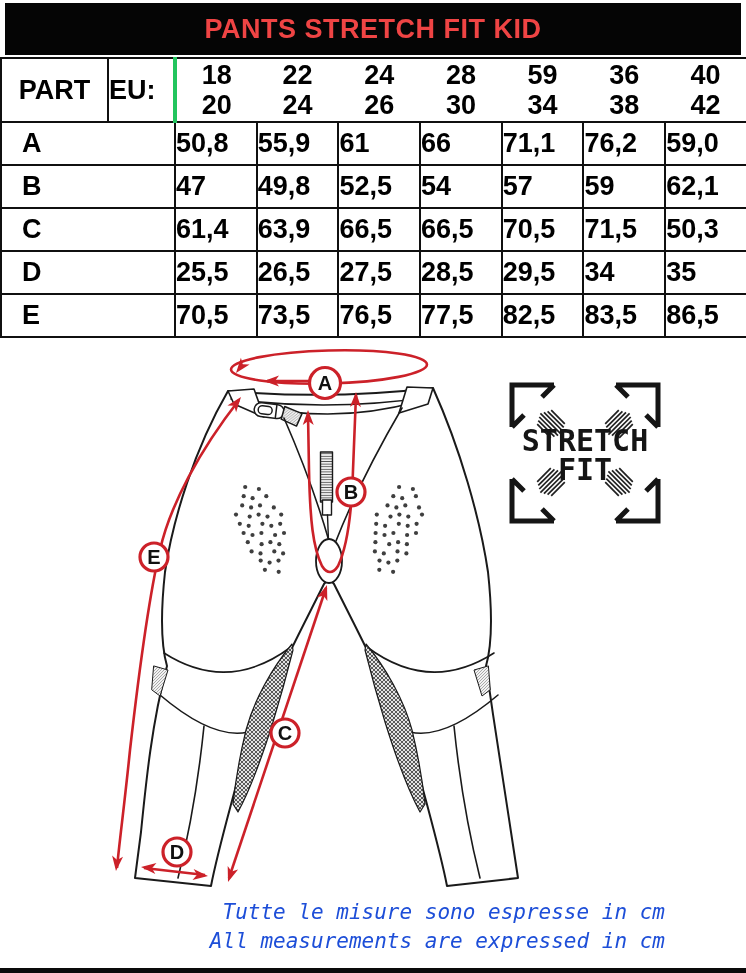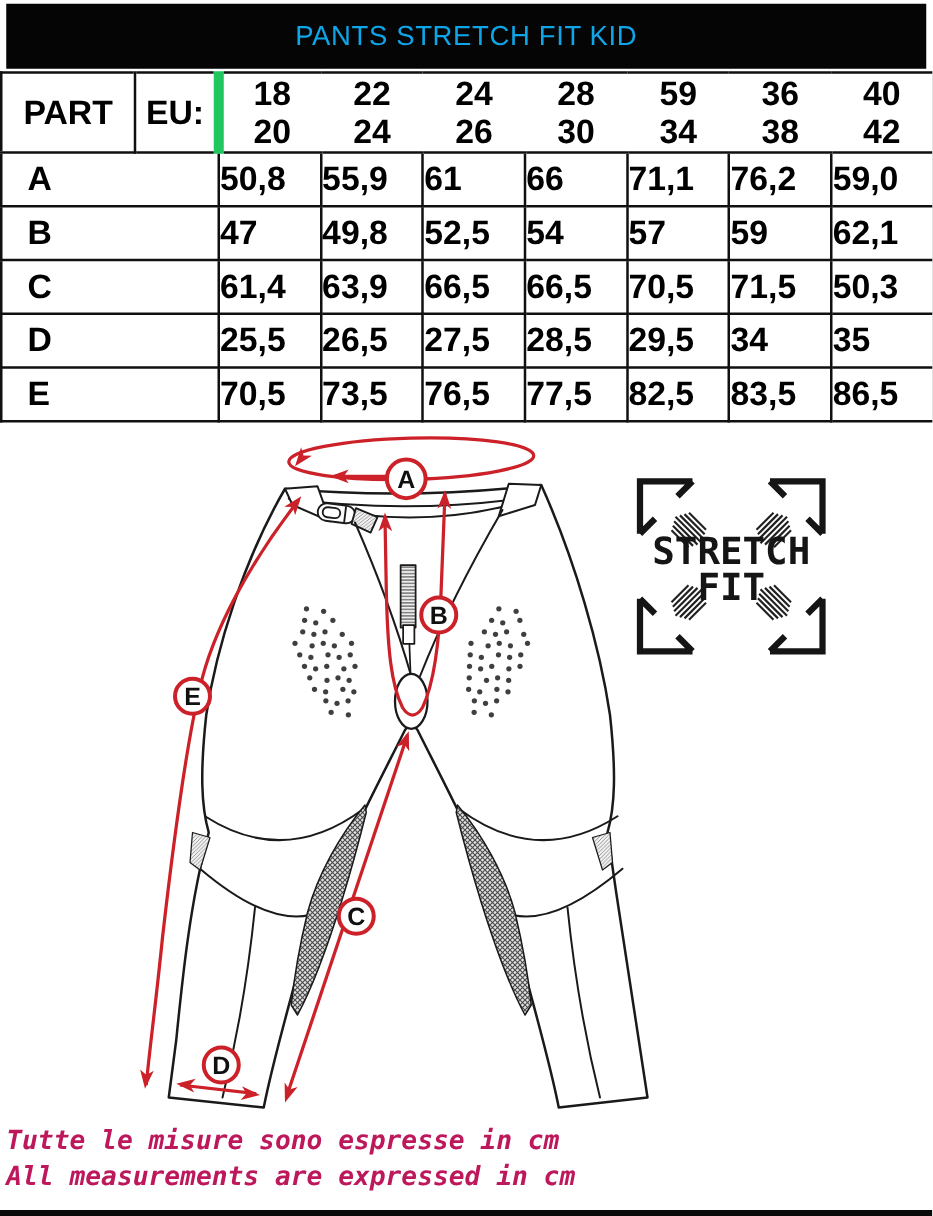--- a/index.html
+++ b/index.html
@@ -1,39 +1,39 @@
 <!DOCTYPE html>
 <html><head>
 <meta charset="utf-8">
 <style>
   html,body{margin:0;padding:0;background:#ffffff;}
   .page{position:relative;width:746px;height:973px;background:#ffffff;overflow:hidden;
         font-family:"Liberation Sans",sans-serif;color:#101010;}
   
   .title-bar{position:absolute;top:3px;left:5px;right:5px;height:52px;background:#050505;
              display:flex;align-items:center;justify-content:center;}
-  .title-bar span{color:#0ea5e9;font-size:22px;font-weight:normal;letter-spacing:.5px;}
+  .title-bar span{color:#ef4444;font-size:27px;font-weight:bold;letter-spacing:.5px;}
   
   table.size-table{position:absolute;top:57px;left:0;width:746px;border-collapse:collapse;
                    table-layout:fixed;border:2px solid #101010;}
   .size-table th,.size-table td{font-size:27px;font-weight:bold;color:#000000;padding:0;}
   .size-table thead th{height:62px;border-bottom:2px solid #101010;vertical-align:middle;}
   .size-table thead th.part-h{text-align:center;border-right:2px solid #101010;}
-  .size-table thead th.eu-h{text-align:center;border-right:8px solid #22c55e;}
+  .size-table thead th.eu-h{text-align:left;border-right:4px solid #22c55e;}
   .size-table thead th.size-h{line-height:30px;}
   .size-table tbody td{height:41px;border:2px solid #101010;}
   .size-table tbody td.part-cell{text-align:left;padding-left:20px;}
   
   .diagram{position:absolute;top:336px;left:0;width:746px;height:570px;}
   .logo-text{font-family:"DejaVu Sans Mono",monospace;font-weight:bold;fill:#151515;}
   .badge-letter{font-family:"Liberation Sans",sans-serif;font-weight:bold;fill:#101010;}
   
-  .footer-note{position:absolute;top:898px;left:5px;width:660px;text-align:left;
+  .footer-note{position:absolute;top:898px;left:5px;width:660px;text-align:right;
                font-family:"DejaVu Sans Mono",monospace;font-style:italic;
-               font-size:21px;line-height:28.5px;color:#be185d;font-weight:bold;}
+               font-size:21px;line-height:28.5px;color:#1d4ed8;}
   .bottom-bar{position:absolute;left:0;right:0;bottom:0;height:5px;background:#0a0a0a;}
 </style>
 </head>
 <body>
 
 <div class="page">
 
   <div class="title-bar">
     <span>PANTS STRETCH FIT KID</span>
   </div>

